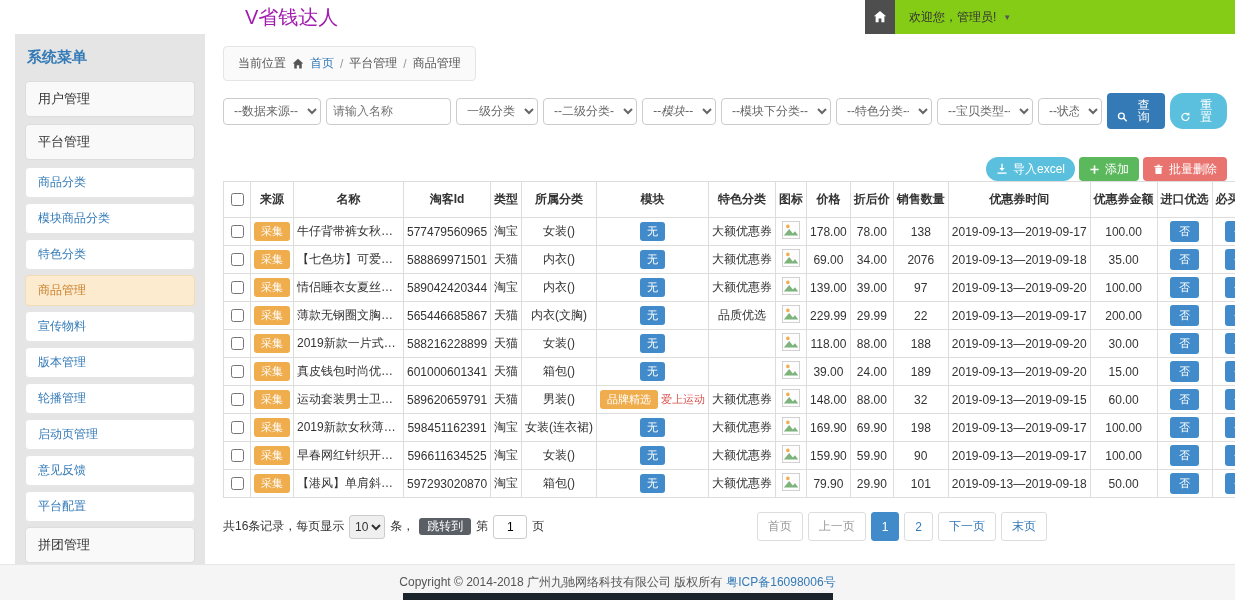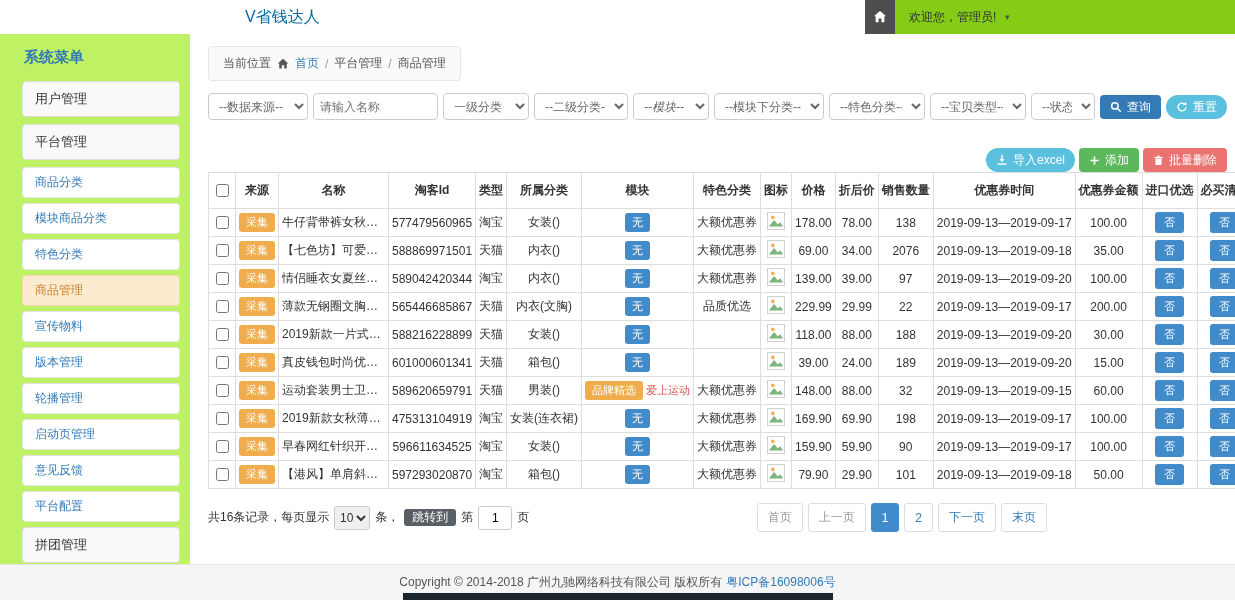--- a/index.html
+++ b/index.html
@@ -6,30 +6,30 @@
   html,body { margin:0; padding:0; }
   body {
     font-family: "Liberation Sans", "DejaVu Sans", sans-serif;
     font-size: 12px; color:#333; background:#fff;
   }
   .page { width:1235px; height:600px; position:relative; overflow:hidden;
           display:flex; flex-direction:column; background:#fff; }
 
   
   .topbar { flex:0 0 34px; display:flex; align-items:stretch; background:#fff; }
-  .app-title { margin-left:245px; align-self:center; font-size:16px; color:#0369a1; }
+  .app-title { margin-left:245px; align-self:center; font-size:20px; color:#a21caf; }
   .topbar-spacer { flex:1; }
   .topbar-right { display:flex; align-items:stretch; background:#84cc16; min-width:370px; }
   .home-box { width:30px; background:#4e4e4e; display:flex; align-items:center; justify-content:center; cursor:pointer; }
   .welcome { padding:0 14px; display:flex; align-items:center; gap:7px; color:#333; cursor:pointer; }
   .caret { font-size:8px; color:#555; }
 
   
   .content { flex:1 1 auto; min-height:0; display:flex; overflow:hidden; }
-  .sidebar { flex:0 0 190px; background:#bef264; padding:12px 10px 0 22px; overflow:hidden; }
+  .sidebar { flex:0 0 190px; background:#e5e5e5; padding:12px 10px 0 10px; overflow:hidden;margin-left:15px; }
   .sidebar-title { color:#337ab7; font-size:15px; font-weight:bold; margin:2px 0 14px 2px; }
   .side-group { background:#f9f9f9; border:1px solid #ddd; border-radius:4px;
                 padding:8px 12px; margin-bottom:7px; color:#333; font-size:13px; cursor:pointer; }
   .side-sub { background:#fff; border:1px solid #e5e5e5; border-radius:4px;
               padding:6px 12px; margin-bottom:5px; color:#337ab7; cursor:pointer; }
   .side-sub.active { background:#fdebd0; border-color:#f3dcb3; color:#c9822f; }
 
   .main { flex:1 1 auto; padding:12px 8px 0 18px; background:#fff; overflow:hidden; }
 
   
@@ -371,21 +371,21 @@
               <td>32</td>
               <td>2019-09-13—2019-09-15</td>
               <td>60.00</td>
               <td><button class="cell-btn cb-blue">否</button></td>
               <td><button class="cell-btn cb-blue">否</button></td>
             </tr>
             <tr>
               <td class="check-col"><input type="checkbox" style=""></td>
               <td><span class="badge bg-orange">采集</span></td>
               <td class="name-cell">2019新款女秋薄款...</td>
-              <td>475313104919</td>
+              <td>598451162391</td>
               <td>淘宝</td>
               <td>女装(连衣裙)</td>
               <td><span class="badge bg-blue">无</span></td>
               <td>大额优惠券</td>
               <td><span class="thumb"><svg width="18" height="18" viewBox="0 0 20 20">
                     <rect x="0.5" y="0.5" width="19" height="19" fill="#fdfdfd" stroke="#ccc"></rect>
                     <circle cx="6.5" cy="6" r="2" fill="#f0ad4e"></circle>
                     <path d="M2 16 L8 9 L12 14 L14.5 11.5 L18 16 Z" fill="#7cb47c"></path>
                   </svg></span></td>
               <td>169.90</td>

